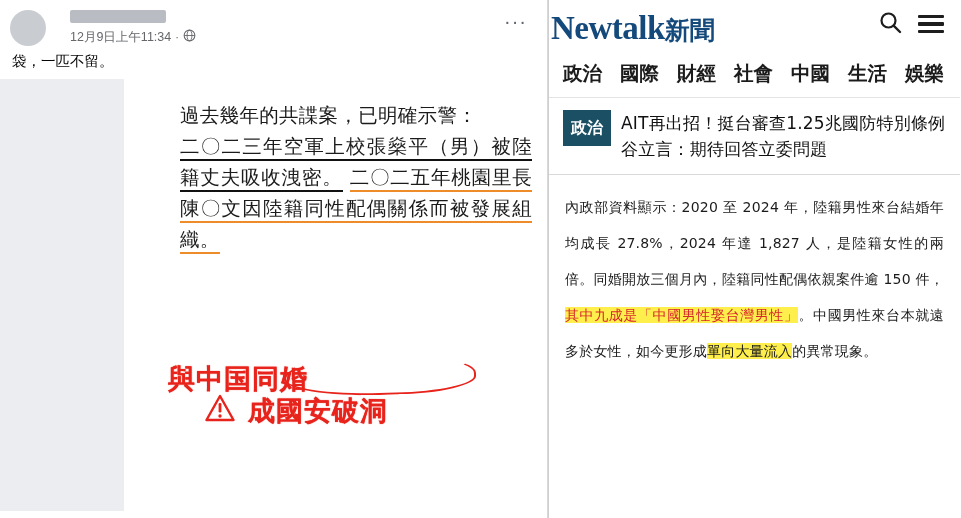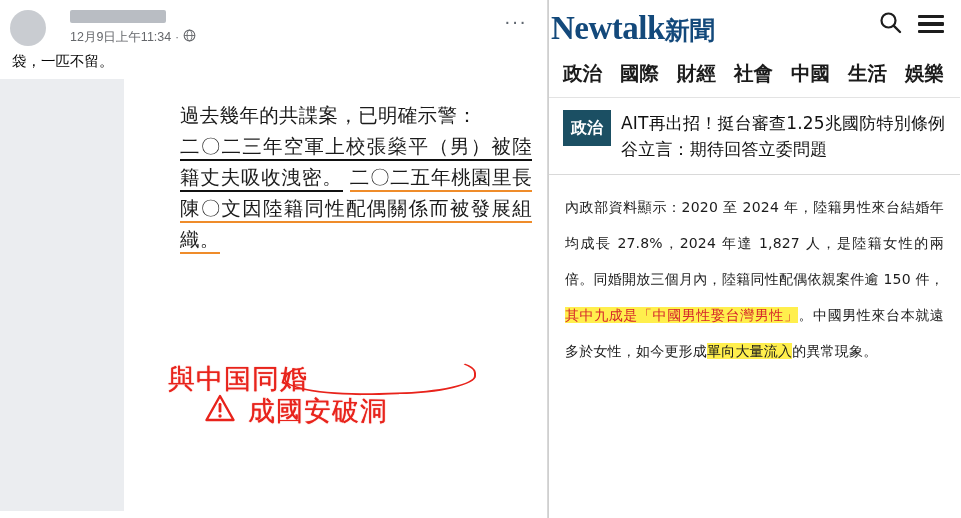--- a/index.html
+++ b/index.html
@@ -107,21 +107,21 @@
   }
   .para2 { margin-top: 7px; margin-left: 40px; }
   .u-black { border-bottom: 2px solid #111; padding-bottom: 1px; }
   .u-orange { border-bottom: 2.5px solid #ef8c2a; padding-bottom: 1px; }
 
   
   .overlay-red {
     position: absolute;
     color: #e8231b;
     font-family: "DejaVu Sans", sans-serif;
-    font-weight: normal;
+    font-weight: bold;
     font-size: 27px;
     line-height: 30px;
     letter-spacing: 1px;
     white-space: nowrap;
     text-shadow: 0 0 1px #e8231b;
   }
   .overlay-line1 { left: 168px; top: 285px; }
   .overlay-line2 { left: 248px; top: 317px; }
   .warn-icon {
     position: absolute;

